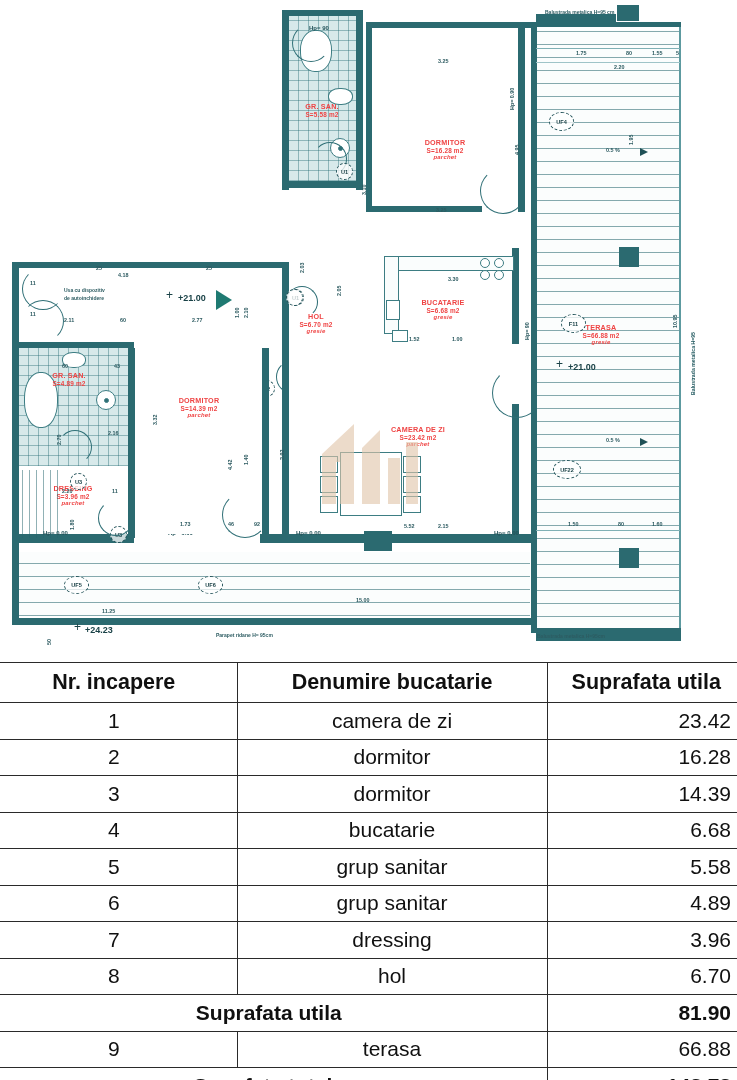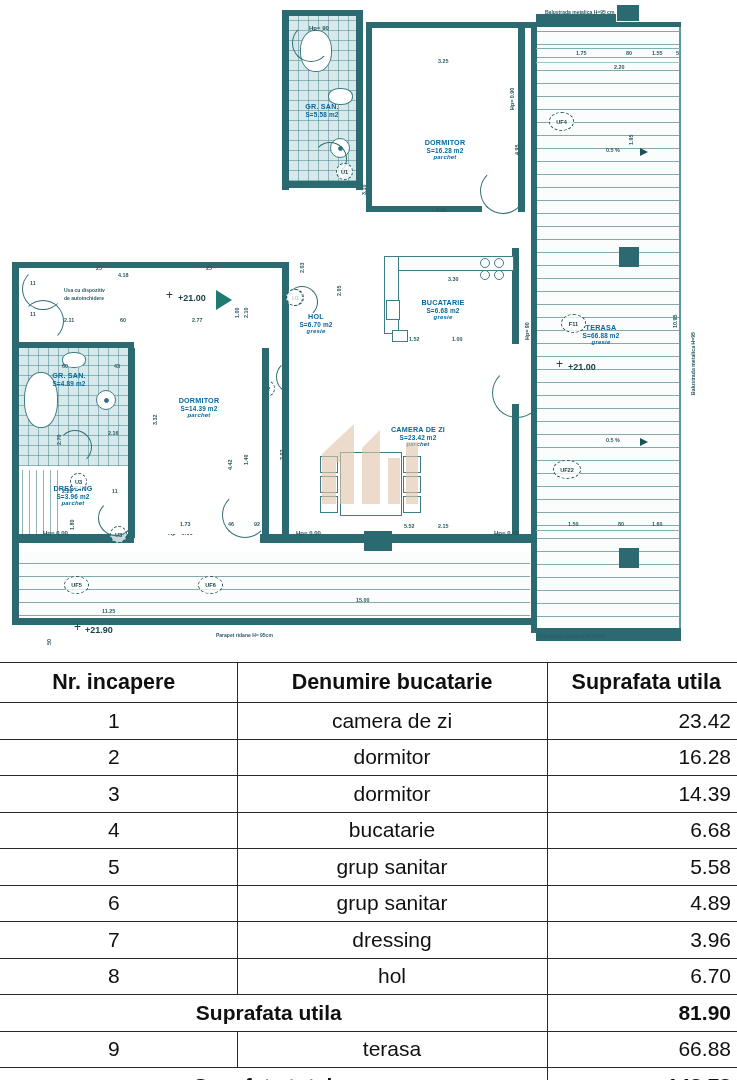--- a/index.html
+++ b/index.html
@@ -3,21 +3,21 @@
 <meta charset="utf-8">
 <style>
   html,body{margin:0;padding:0;background:#ffffff;}
   body{width:737px;height:1080px;position:relative;overflow:hidden;
        font-family:"Liberation Sans",sans-serif;color:#1d4a4e;}
 
   
   #plan{position:absolute;left:0;top:0;width:737px;height:662px;overflow:hidden;
         background:#ffffff;}
 
-  .lbl{position:absolute;text-align:center;line-height:1.12;color:#0369a1;
+  .lbl{position:absolute;text-align:center;line-height:1.12;color:#ef4444;
        font-weight:700;letter-spacing:.2px;white-space:nowrap;}
   .lbl .nm{font-size:7.2px;}
   .lbl .ar{font-size:6.4px;}
   .lbl .fn{font-size:6px;font-style:italic;font-weight:700;}
 
   .dim{position:absolute;font-size:5.4px;color:#2c5a60;white-space:nowrap;font-weight:600;}
   .dimv{position:absolute;font-size:5.4px;color:#2c5a60;white-space:nowrap;font-weight:600;
         transform-origin:0 0;transform:rotate(-90deg);}
   .note{position:absolute;font-size:5px;color:#2d5c62;white-space:nowrap;font-weight:600;}
   .lvl{position:absolute;font-size:9px;font-weight:700;color:#1a4247;white-space:nowrap;}
@@ -302,21 +302,21 @@
   <div class="dimv" style="left:234px;top:318px;">1.00</div>
   <div class="dim" style="left:96px;top:265px;">25</div>
   <div class="dim" style="left:206px;top:265px;">25</div>
   <div class="tag tagd" style="left:286px;top:289px;width:15px;height:15px;"></div>
 
   <div class="terr" style="left:18px;top:552px;width:512px;height:64px;"></div>
   <div class="w" style="left:12px;top:543px;width:7px;height:82px;"></div>
   <div class="w" style="left:12px;top:618px;width:522px;height:7px;"></div>
   <div class="tag tagd" style="left:64px;top:576px;width:23px;height:16px;">UF5</div>
   <div class="tag tagd" style="left:198px;top:576px;width:23px;height:16px;">UF6</div>
-  <div class="lvl" style="left:85px;top:625px;">+21.90</div>
+  <div class="lvl" style="left:85px;top:625px;">+24.23</div>
   <div class="crosslvl" style="left:74px;top:621px;">+</div>
   <div class="note" style="left:216px;top:632px;">Parapet ridane  H= 95cm</div>
   <div class="dim" style="left:102px;top:608px;">11.25</div>
   <div class="dim" style="left:356px;top:597px;">15.00</div>
   <div class="dimv" style="left:46px;top:645px;">50</div>
 
   <div class="gl" style="left:536px;top:48px;width:144px;"></div>
   <div class="gl2" style="left:536px;top:62px;width:144px;"></div>
   <div class="dim" style="left:576px;top:50px;">1.75</div>
   <div class="dim" style="left:626px;top:50px;">80</div>

